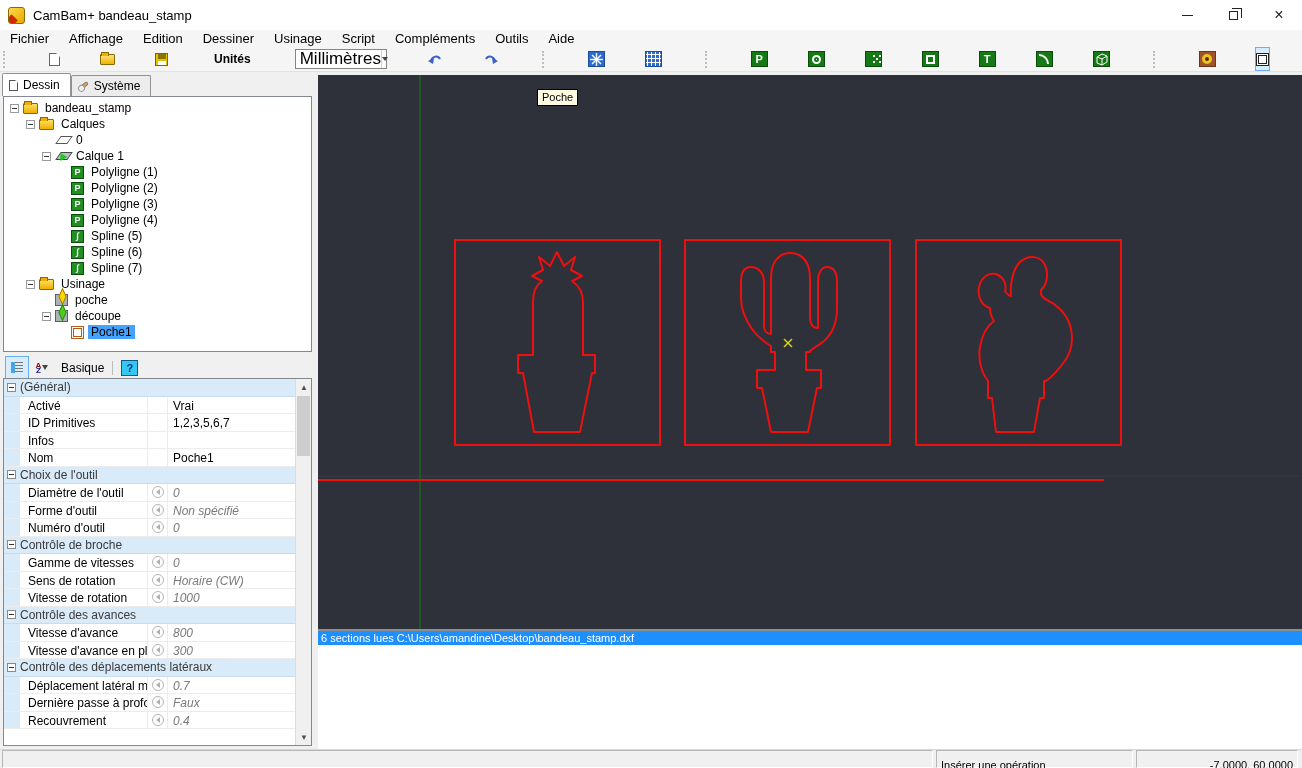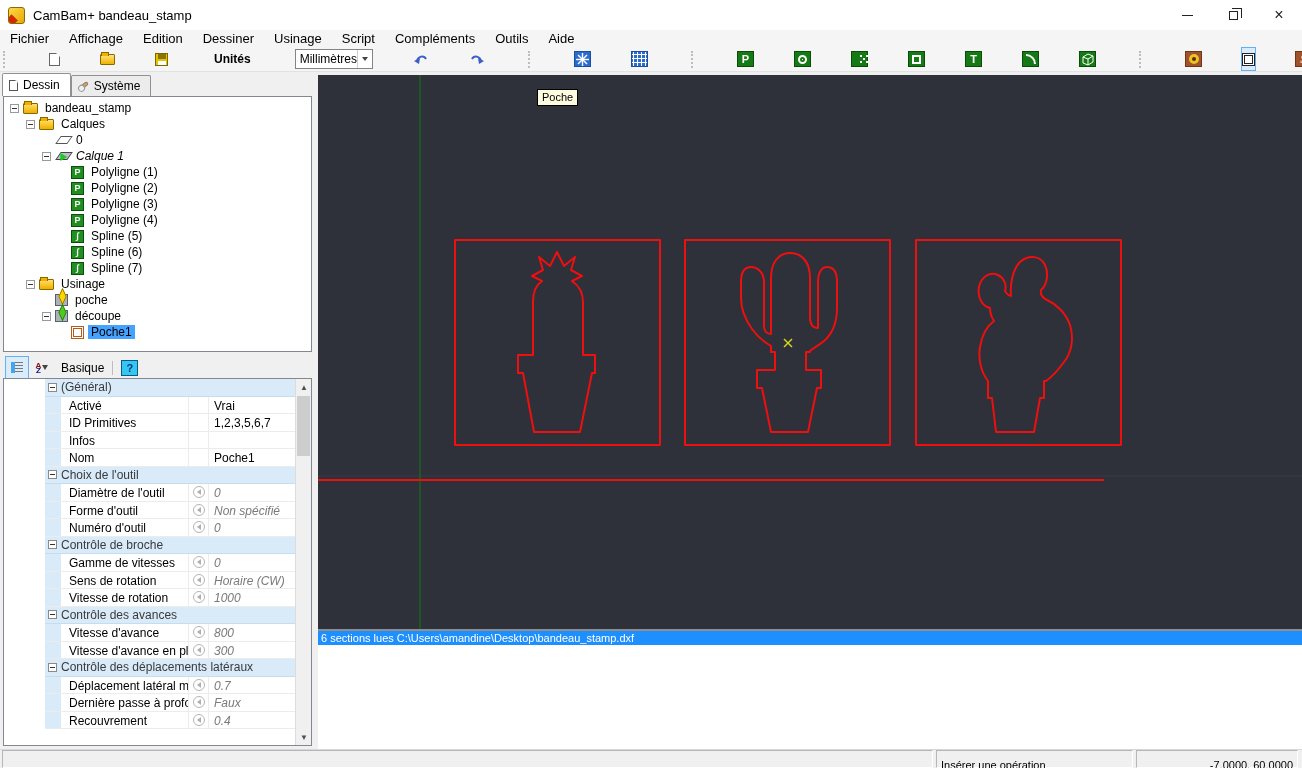--- a/index.html
+++ b/index.html
@@ -23,21 +23,21 @@
   .menubar { position:absolute; left:0; top:30px; width:1302px; height:17px; background:#f5f5f5; display:flex; align-items:center; }
   .menu-item { padding:0 10px; font-size:13px; height:17px; line-height:17px; }
 
   
   .toolbar { position:absolute; left:0; top:47px; width:1302px; height:25px; background:#f5f5f5; display:flex; align-items:center; border-bottom:1px solid #e2e2e2;gap:40px; }
   .grip { width:3px; height:17px; border-left:2px dotted #bdbdbd; margin:0 4px 0 3px; }
   .tbtn { width:23px; height:22px; border:none; background:transparent; display:flex; align-items:center; justify-content:center; padding:0; }
   .tbtn.hl { background:#d9ecff; outline:1px solid #66aff0; }
   .tlabel { font-weight:bold; font-size:12px; margin:0 4px 0 6px; }
   .combo { width:92px; height:20px; background:#fff; border:1px solid #848484; display:flex; align-items:center; }
-  .combo-text { flex:1; padding-left:4px; font-size:12px; }
+  .combo-text { flex:1; padding-left:4px; font-size:17px; }
   .combo-btn { width:15px; height:18px; display:flex; align-items:center; justify-content:center; border-left:1px solid #d0d0d0; }
   .caret { width:0; height:0; border-left:3px solid transparent; border-right:3px solid transparent; border-top:4px solid #444; }
 
   
   .ic-newfile { width:11px; height:13px; background:#fff; border:1px solid #666; position:relative; }
   .ic-newfile::after { content:""; position:absolute; right:-1px; top:-1px; border-left:4px solid transparent; border-top:4px solid #f5f5f5; }
   .ic-open { width:15px; height:11px; position:relative; background:linear-gradient(#ffe37a,#efb300); border:1px solid #8a6a00; border-radius:1px; }
   .ic-open::before { content:""; position:absolute; top:-3px; left:0; width:6px; height:3px; background:#efb300; border:1px solid #8a6a00; border-bottom:none; }
   .ic-save { width:13px; height:13px; background:#e6c300; border:1px solid #7c6800; position:relative; }
   .ic-save::before { content:""; position:absolute; left:2px; top:0; width:8px; height:5px; background:#8a7400; }
@@ -99,21 +99,21 @@
   .cat-glyph { width:12px; height:11px; background-image:linear-gradient(#777 1px, transparent 1px); background-size:12px 3px; border-left:4px solid #4aa3e8; }
   .az-glyph { font-size:8px; font-weight:bold; line-height:5px; text-align:center; color:#7a1010; position:relative; padding-right:7px; }
   .az-glyph .z { color:#10107a; }
   .az-glyph::after { content:""; position:absolute; right:0; top:2px; border-left:3px solid transparent; border-right:3px solid transparent; border-top:5px solid #444; }
   .pview-label { margin-left:8px; font-size:12px; }
   .psep { width:1px; height:14px; background:#bdbdbd; margin:0 8px; }
   .help-btn { width:17px; height:16px; background:#35c7f0; border:1px solid #0a5a8a; color:#083a8a; font-weight:bold; font-size:11px; display:flex; align-items:center; justify-content:center; }
 
   
   .pgrid { position:absolute; left:3px; top:306px; width:309px; height:368px; background:#fff; border:1px solid #828790; overflow:hidden; }
-  .pgrid-inner { position:absolute; left:0; top:0; width:292px;margin-left:41px; }
+  .pgrid-inner { position:absolute; left:0; top:0; width:292px; }
   .pcat { height:17.5px; background:#d9eaf9; display:flex; align-items:center; border-bottom:1px solid #c6dcf0; color:#3a3a3a; }
   .pexp { width:9px; height:9px; border:1px solid #8a8a8a; background:#fff; position:relative; margin:0 4px 0 3px; flex:0 0 9px; }
   .pexp::after { content:""; position:absolute; left:1px; top:3px; width:5px; height:1px; background:#333; }
   .prow { height:17.5px; display:flex; align-items:stretch; border-bottom:1px solid #ececec; background:#fff; }
   .pgutter { width:16px; background:#d9eaf9; flex:0 0 16px; }
   .pname { width:128px; flex:0 0 128px; padding:2px 0 0 8px; white-space:nowrap; overflow:hidden; border-right:1px solid #ececec; position:relative; }
   .picon { width:20px; flex:0 0 20px; display:flex; align-items:center; justify-content:center; border-right:1px solid #ececec; }
   .picon.empty { border-right:1px solid #ececec; }
   .reset-circ { width:12px; height:12px; border:1px solid #b5b5b5; border-radius:50%; display:flex; align-items:center; justify-content:center; }
   .reset-circ::after { content:""; border-top:3px solid transparent; border-bottom:3px solid transparent; border-right:4px solid #b0b0b0; }
@@ -305,21 +305,21 @@
         <div class="trow" style="padding-left: 22px;">
           <span class="texp"></span>
           <span class="ticon ti-folder"></span>
           <span class="tlab">Calques</span>
         </div>
         <div class="trow" style="padding-left: 38px;">
           <span style="width: 13px; flex: 0 0 13px;"></span>
           <span class="ticon ti-layer"></span>
           <span class="tlab">0</span>
         </div>
-        <div class="trow" style="padding-left: 38px; font-style: italic;">
+        <div class="trow" style="padding-left: 38px;">
           <span class="texp"></span>
           <span class="ticon ti-layer-active"></span>
           <span class="tlab">Calque 1</span>
         </div>
         <div class="trow" style="padding-left: 54px;">
           <span style="width: 13px; flex: 0 0 13px;"></span>
           <span class="ticon ti-green">P</span>
           <span class="tlab">Polyligne (1)</span>
         </div>
         <div class="trow" style="padding-left: 54px;">

